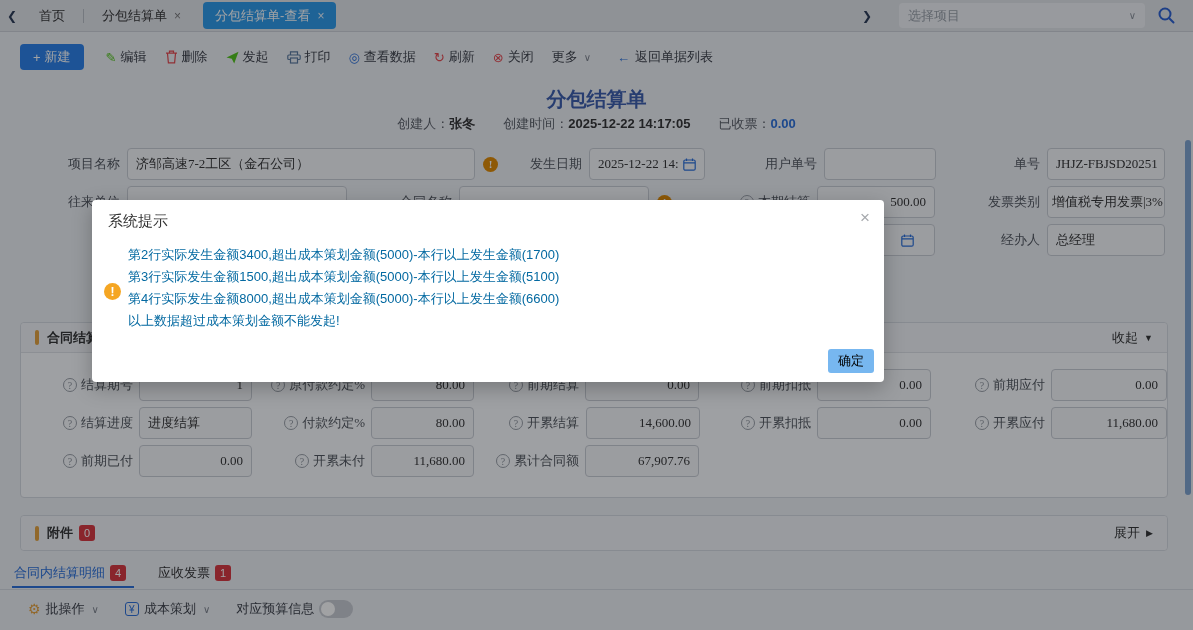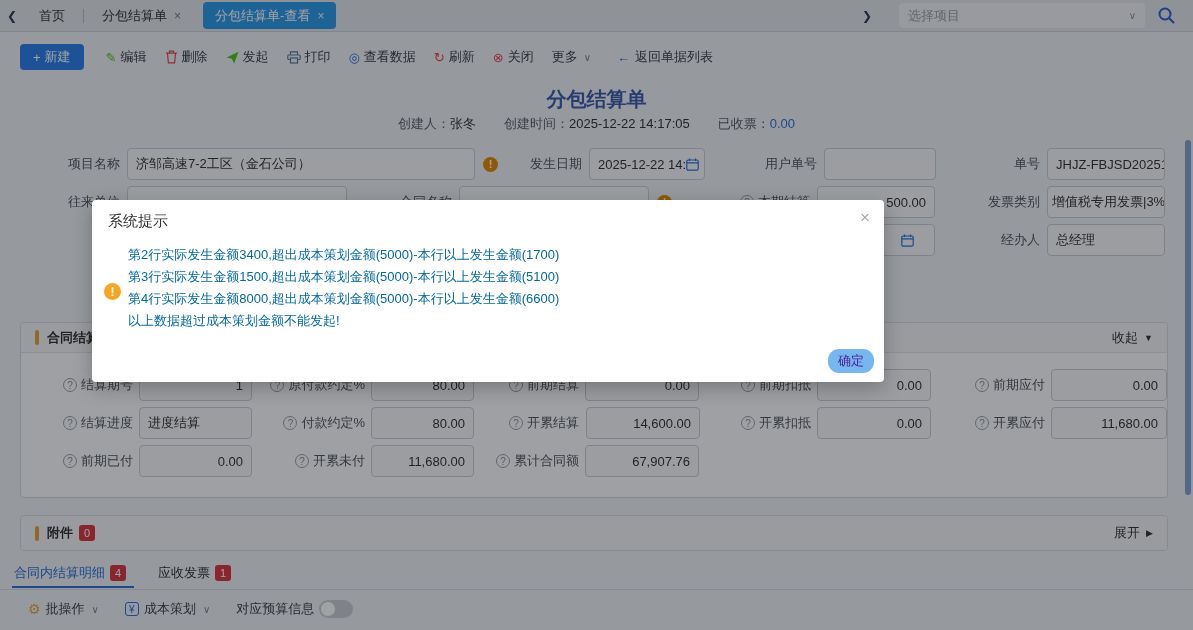--- a/index.html
+++ b/index.html
@@ -30,26 +30,26 @@
   .ic{font-size:13px;line-height:1;}
   .ic-green{color:#52c41a;} .ic-red{color:#e5484d;} .ic-blue{color:#2a6fd9;}
   .caret-sm{font-size:10px;color:#7c828b;margin-left:2px;}
   .back-link{display:flex;align-items:center;gap:5px;font-size:13px;color:#3c4048;cursor:pointer;}
 
   
   .doc-title{position:absolute;top:86px;left:0;width:100%;text-align:center;
              font-size:20px;font-weight:bold;color:#3a5cab;}
   .doc-meta{position:absolute;top:115px;left:0;width:100%;display:flex;justify-content:center;
             gap:28px;font-size:13px;color:#5a5f66;}
-  .doc-meta b{font-weight:normal;color:#333;}
+  .doc-meta b{font-weight:bold;color:#333;}
   .blue-val{color:#2a6fd9 !important;}
 
   
   .frow{position:absolute;left:0;width:100%;height:30px;}
-  .fg{position:absolute;top:0;display:flex;align-items:center;}
+  .fg{position:absolute;top:0;display:flex;align-items:center;font-family:Liberation Serif, serif;}
   .lbl{font-size:13px;color:#50555c;text-align:right;flex:none;white-space:nowrap;}
   .inp{height:32px;background:#f6f7f9;border:1px solid #c9cdd4;border-radius:4px;font-size:13px;
        color:#333;display:flex;align-items:center;padding:0 8px;margin-left:7px;flex:none;
        overflow:hidden;white-space:nowrap;cursor:text;}
   .inp.num{justify-content:flex-end;}
   .warn-dot{width:15px;height:15px;border-radius:50%;background:#e08a00;color:#fff;font-size:11px;
             font-weight:bold;display:flex;align-items:center;justify-content:center;margin-left:8px;flex:none;}
   .help{width:14px;height:14px;border-radius:50%;border:1px solid #9aa0a8;color:#8a9099;font-size:10px;
         display:inline-flex;align-items:center;justify-content:center;flex:none;}
 
@@ -87,22 +87,22 @@
   
   .overlay{position:absolute;inset:0;background:rgba(8,10,16,0.38);z-index:50;}
   .dialog{position:absolute;left:92px;top:200px;width:792px;height:182px;background:#fff;border-radius:4px;
           box-shadow:0 6px 20px rgba(0,0,0,0.25);z-index:60;}
   .dlg-title{position:absolute;left:16px;top:12px;font-size:15px;color:#333;}
   .dlg-close{position:absolute;right:14px;top:8px;font-size:17px;color:#a6a9ad;cursor:pointer;}
   .dlg-alert{position:absolute;left:12px;top:83px;width:17px;height:17px;border-radius:50%;background:#f5a623;
              color:#fff;font-size:12px;font-weight:bold;display:flex;align-items:center;justify-content:center;}
   .dlg-lines{position:absolute;left:36px;top:44px;}
   .dlg-line{font-size:13px;color:#0369a1;line-height:22px;white-space:nowrap;}
-  .dlg-ok{position:absolute;right:10px;bottom:9px;width:46px;height:24px;background:#77b7f0;color:#4c1d95;
-          border:none;border-radius:11px;font-size:13px;display:flex;align-items:center;justify-content:center;cursor:pointer;}
+  .dlg-ok{position:absolute;right:10px;bottom:9px;width:46px;height:24px;background:#77b7f0;color:#000000;
+          border:none;border-radius:3px;font-size:13px;display:flex;align-items:center;justify-content:center;cursor:pointer;}
 
   svg{display:block;flex:none;}
 </style>
 </head>
 <body>
 
 <div id="screen">
 
   <div class="tabbar">
     <span class="chev" style="margin-left:7px">❮</span>

